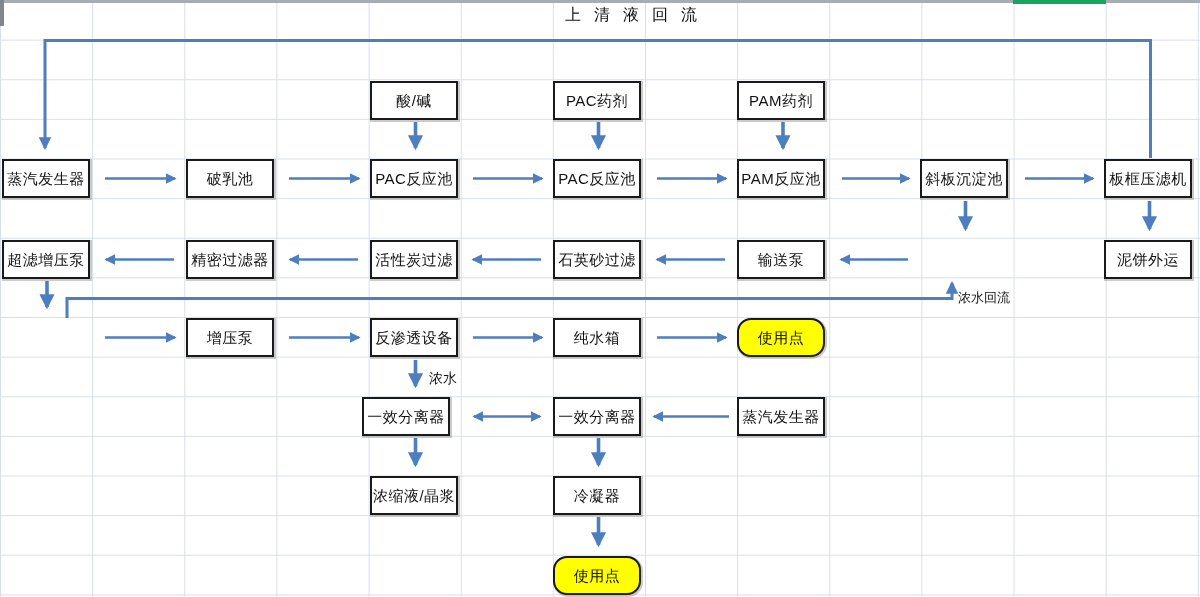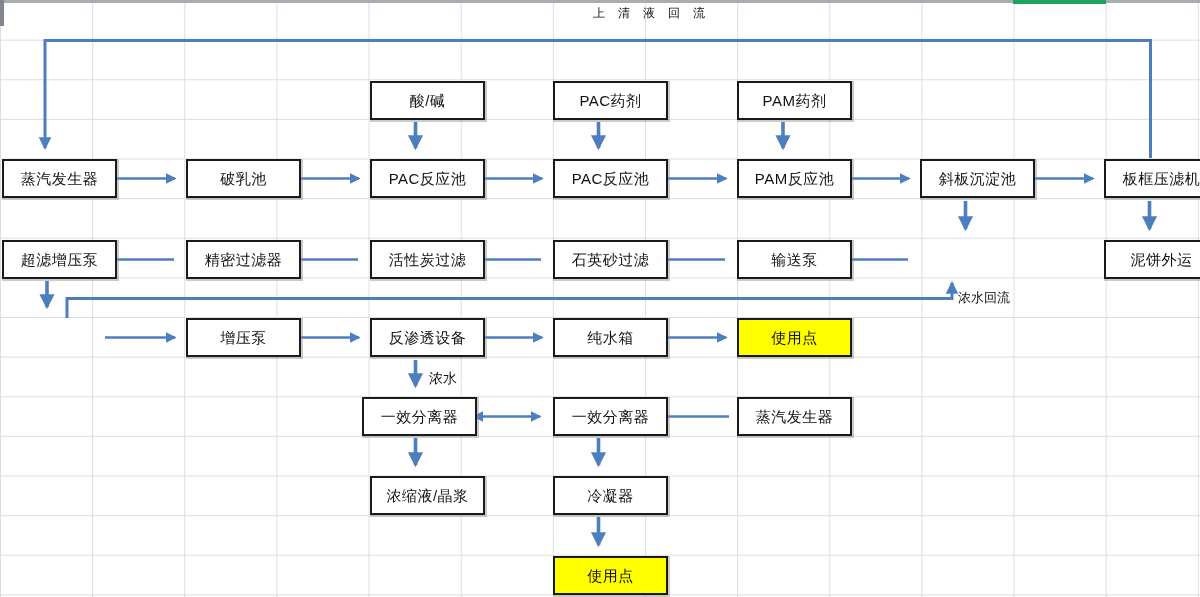--- a/index.html
+++ b/index.html
@@ -14,38 +14,38 @@
       linear-gradient(to right,#d9dfe8 1px,transparent 1px),
       linear-gradient(to bottom,#d9dfe8 1px,transparent 1px);
     background-size:92.15px 39.64px;
   }
   .topstrip{position:absolute;left:0;top:0;width:1200px;height:3px;background:#a8adb4;}
   .topaccent{position:absolute;left:1013px;top:0;width:93px;height:4px;background:#1ba35f;}
   .cornermark{position:absolute;left:0;top:0;width:4px;height:26px;background:#82878d;}
   svg.connectors{position:absolute;left:0;top:0;width:1200px;height:597px;}
   .node{
     position:absolute;
-    width:115px;height:39px;
+    width:88px;height:39px;
     box-sizing:border-box;
     background:#ffffff;
     border:2px solid #1a1a1a;
     box-shadow:1px 1px 0 1px rgba(140,140,140,0.45);
     display:flex;align-items:center;justify-content:center;
     font-size:15px;line-height:1;color:#111;
     white-space:nowrap;
     letter-spacing:0.5px;
   }
-  .node.yellow{background:#ffff00;}
+  .node.yellow{background:#ffff00;border-radius:14px;}
   .flowlabel{
     position:absolute;
     color:#111;
     font-size:13px;line-height:1;
     white-space:nowrap;
   }
-  .flowlabel.big{font-size:12px;letter-spacing:13px;margin-left:28px;}
+  .flowlabel.big{font-size:16px;letter-spacing:13px;}
 </style>
 </head>
 <body>
 
 <div id="stage">
 
   <div class="topstrip"></div>
   <div class="topaccent"></div>
   <div class="cornermark"></div>
 

